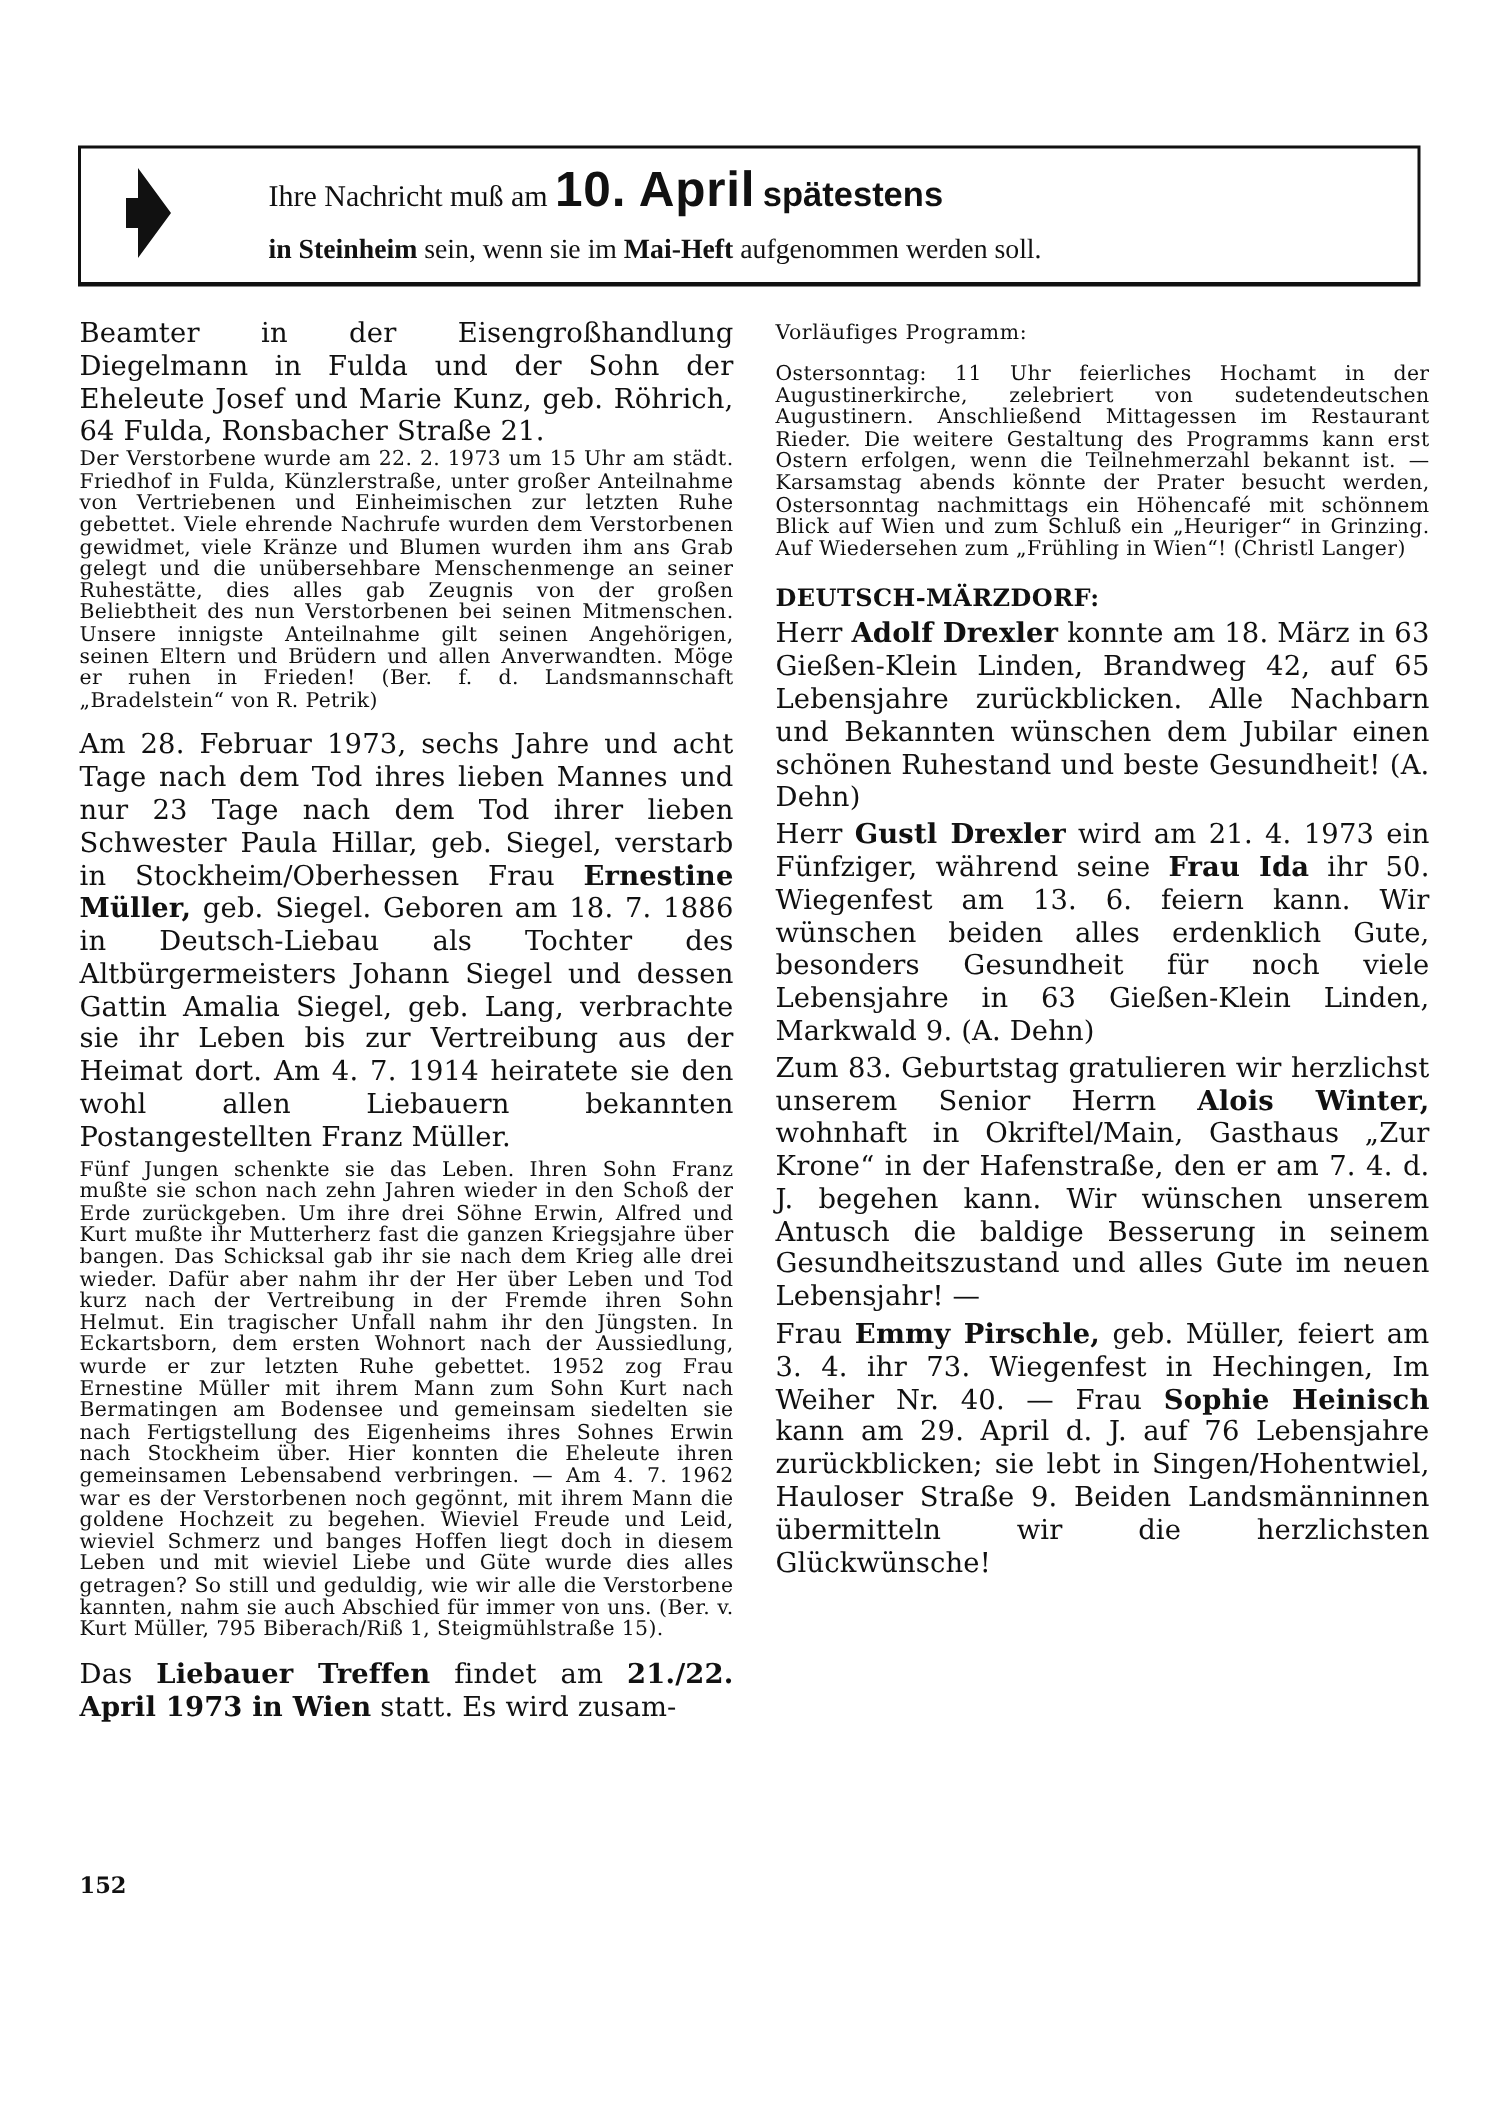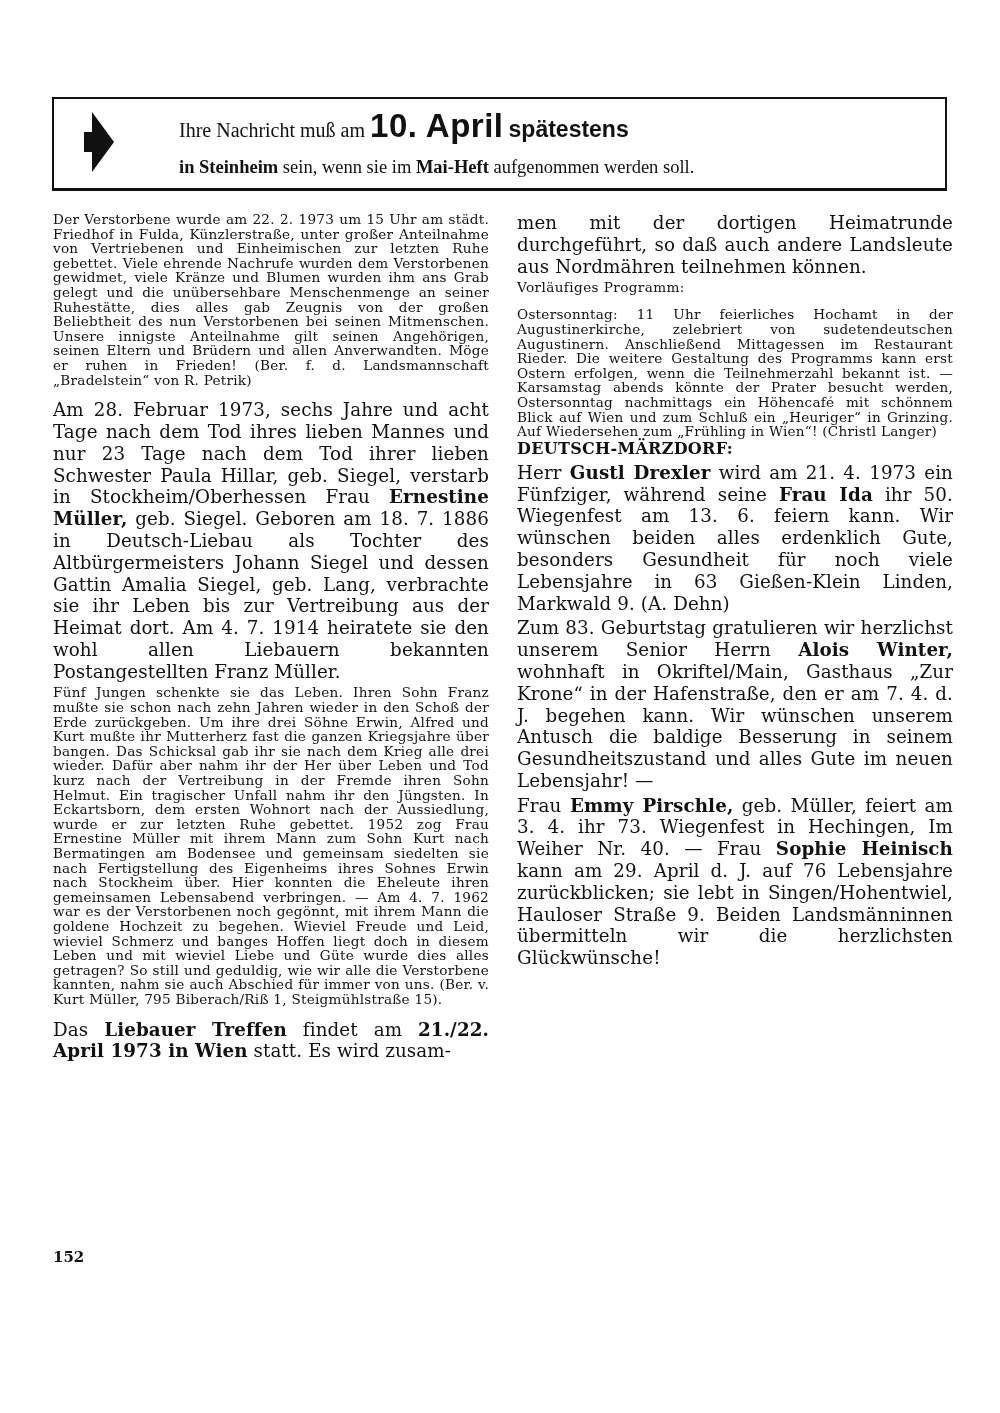--- a/index.html
+++ b/index.html
@@ -24,52 +24,53 @@
 
   .col { position: absolute; top: 212px; width: 436px; }
   .col-left { left: 53px; }
   .col-right { left: 517px; }
 
   p { margin: 0; text-align: justify; text-align-last: left; }
   .lg { font-size: 18.3px; line-height: 21.8px; letter-spacing: 0.1px; }
   .sm { font-size: 13.6px; line-height: 14.6px; letter-spacing: 0.25px; }
   .gap-s { margin-top: 3px; }
   .gap-m { margin-top: 12px; }
-  .heading { font-size: 16px; font-weight: bold; line-height: 20px; letter-spacing: 0.3px; margin-top: 0; }
+  .heading { font-size: 16px; font-weight: bold; line-height: 20px; letter-spacing: 0.3px; margin-top: 16px; }
   .subhead { font-size: 13.6px; font-weight: normal; line-height: 16px; letter-spacing: 0.4px; margin-top: 2px; }
 
   .page-number { position: absolute; left: 53px; top: 1248px; font-size: 15px; font-weight: bold; }
 </style>
 </head>
 <body>
 
 <div class="notice-box">
   <svg class="notice-arrow" viewBox="0 0 30 60">
     <polygon points="8,0 30,30 8,60 8,40 0,40 0,20 8,20" fill="#111"></polygon>
   </svg>
   <div class="notice-line1">
     <span>Ihre Nachricht muß am</span>
     <span class="big">10. April</span>
     <span class="med">spätestens</span>
   </div>
   <div class="notice-line2"><span class="b">in Steinheim</span><span> sein, wenn sie im </span><span class="b">Mai-Heft</span><span> aufgenommen werden soll.</span></div>
 </div>
 
 <div class="col col-left">
+  <p class="lg">Beamter in der Eisengroßhandlung Diegelmann in Fulda und der Sohn der Eheleute Josef und Marie Kunz, geb. Röhrich, 64 Fulda, Ronsbacher Straße 21.</p>
   <p class="sm">Der Verstorbene wurde am 22. 2. 1973 um 15 Uhr am städt. Friedhof in Fulda, Künzlerstraße, unter großer Anteilnahme von Vertriebenen und Einheimischen zur letzten Ruhe gebettet. Viele ehrende Nachrufe wurden dem Verstorbenen gewidmet, viele Kränze und Blumen wurden ihm ans Grab gelegt und die unübersehbare Menschenmenge an seiner Ruhestätte, dies alles gab Zeugnis von der großen Beliebtheit des nun Verstorbenen bei seinen Mitmenschen. Unsere innigste Anteilnahme gilt seinen Angehörigen, seinen Eltern und Brüdern und allen Anverwandten. Möge er ruhen in Frieden! (Ber. f. d. Landsmannschaft „Bradelstein“ von R. Petrik)</p>
   <p class="lg gap-m"><span>Am 28. Februar 1973, sechs Jahre und acht Tage nach dem Tod ihres lieben Mannes und nur 23 Tage nach dem Tod ihrer lieben Schwester Paula Hillar, geb. Siegel, verstarb in Stockheim/Oberhessen Frau </span><b>Ernestine Müller,</b><span> geb. Siegel. Geboren am 18. 7. 1886 in Deutsch-Liebau als Tochter des Altbürgermeisters Johann Siegel und dessen Gattin Amalia Siegel, geb. Lang, verbrachte sie ihr Leben bis zur Vertreibung aus der Heimat dort. Am 4. 7. 1914 heiratete sie den wohl allen Liebauern bekannten Postangestellten Franz Müller.</span></p>
   <p class="sm gap-s">Fünf Jungen schenkte sie das Leben. Ihren Sohn Franz mußte sie schon nach zehn Jahren wieder in den Schoß der Erde zurückgeben. Um ihre drei Söhne Erwin, Alfred und Kurt mußte ihr Mutterherz fast die ganzen Kriegsjahre über bangen. Das Schicksal gab ihr sie nach dem Krieg alle drei wieder. Dafür aber nahm ihr der Her über Leben und Tod kurz nach der Vertreibung in der Fremde ihren Sohn Helmut. Ein tragischer Unfall nahm ihr den Jüngsten. In Eckartsborn, dem ersten Wohnort nach der Aussiedlung, wurde er zur letzten Ruhe gebettet. 1952 zog Frau Ernestine Müller mit ihrem Mann zum Sohn Kurt nach Bermatingen am Bodensee und gemeinsam siedelten sie nach Fertigstellung des Eigenheims ihres Sohnes Erwin nach Stockheim über. Hier konnten die Eheleute ihren gemeinsamen Lebensabend verbringen. — Am 4. 7. 1962 war es der Verstorbenen noch gegönnt, mit ihrem Mann die goldene Hochzeit zu begehen. Wieviel Freude und Leid, wieviel Schmerz und banges Hoffen liegt doch in diesem Leben und mit wieviel Liebe und Güte wurde dies alles getragen? So still und geduldig, wie wir alle die Verstorbene kannten, nahm sie auch Abschied für immer von uns. (Ber. v. Kurt Müller, 795 Biberach/Riß 1, Steigmühlstraße 15).</p>
   <p class="lg gap-m"><span>Das </span><b>Liebauer Treffen</b><span> findet am </span><b>21./22. April 1973 in Wien</b><span> statt. Es wird zusam-</span></p>
 </div>
 
 <div class="col col-right">
-  <p class="lg">men mit der dortigen Heimatrunde durchgeführt, so daß auch andere Landsleute aus Nordmähren teilnehmen können.</p>
   <div class="subhead">Vorläufiges Programm:</div>
   <p class="sm gap-m">Ostersonntag: 11 Uhr feierliches Hochamt in der Augustinerkirche, zelebriert von sudetendeutschen Augustinern. Anschließend Mittagessen im Restaurant Rieder. Die weitere Gestaltung des Programms kann erst Ostern erfolgen, wenn die Teilnehmerzahl bekannt ist. — Karsamstag abends könnte der Prater besucht werden, Ostersonntag nachmittags ein Höhencafé mit schönnem Blick auf Wien und zum Schluß ein „Heuriger“ in Grinzing. Auf Wiedersehen zum „Frühling in Wien“! (Christl Langer)</p>
 
   <div class="heading">DEUTSCH-MÄRZDORF:</div>
+  <p class="lg gap-s"><span>Herr </span><b>Adolf Drexler</b><span> konnte am 18. März in 63 Gießen-Klein Linden, Brandweg 42, auf 65 Lebensjahre zurückblicken. Alle Nachbarn und Bekannten wünschen dem Jubilar einen schönen Ruhestand und beste Gesundheit! (A. Dehn)</span></p>
   <p class="lg gap-s"><span>Herr </span><b>Gustl Drexler</b><span> wird am 21. 4. 1973 ein Fünfziger, während seine </span><b>Frau Ida</b><span> ihr 50. Wiegenfest am 13. 6. feiern kann. Wir wünschen beiden alles erdenklich Gute, besonders Gesundheit für noch viele Lebensjahre in 63 Gießen-Klein Linden, Markwald 9. (A. Dehn)</span></p>
 
   <p class="lg gap-s"><span>Zum 83. Geburtstag gratulieren wir herzlichst unserem Senior Herrn </span><b>Alois Winter,</b><span> wohnhaft in Okriftel/Main, Gasthaus „Zur Krone“ in der Hafenstraße, den er am 7. 4. d. J. begehen kann. Wir wünschen unserem Antusch die baldige Besserung in seinem Gesundheitszustand und alles Gute im neuen Lebensjahr! —</span></p>
   <p class="lg gap-s"><span>Frau </span><b>Emmy Pirschle,</b><span> geb. Müller, feiert am 3. 4. ihr 73. Wiegenfest in Hechingen, Im Weiher Nr. 40. — Frau </span><b>Sophie Heinisch</b><span> kann am 29. April d. J. auf 76 Lebensjahre zurückblicken; sie lebt in Singen/Hohentwiel, Hauloser Straße 9. Beiden Landsmänninnen übermitteln wir die herzlichsten Glückwünsche!</span></p>
 </div>
 
 <div class="page-number">152</div>
 
 </body></html>

